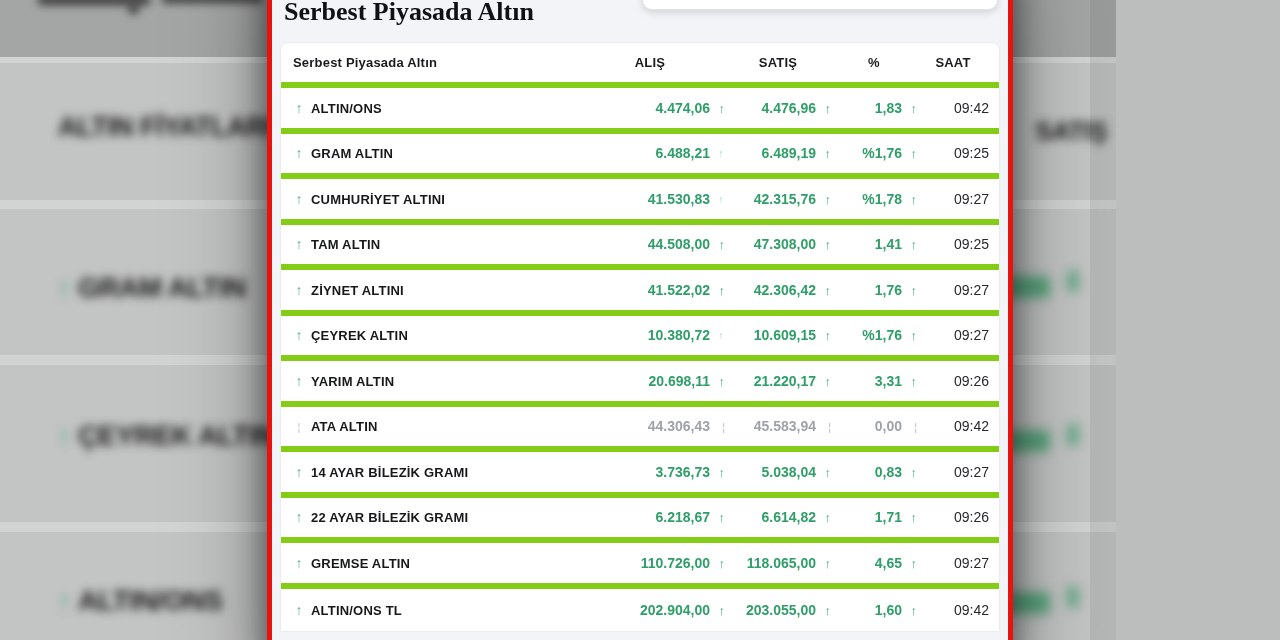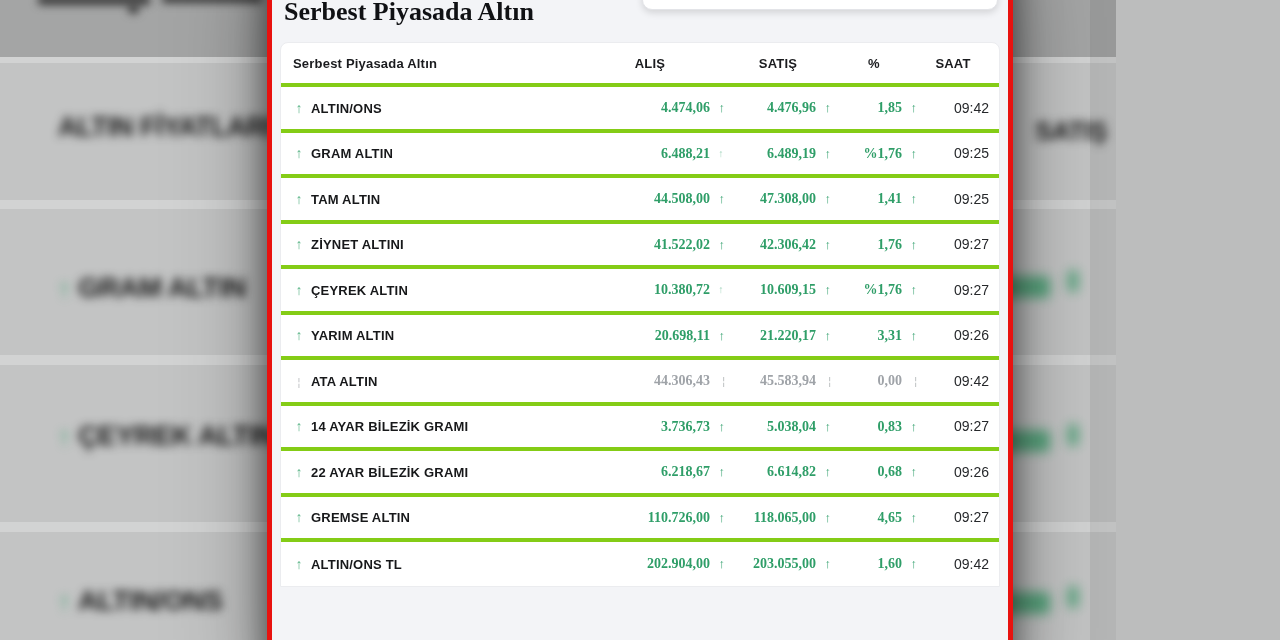--- a/index.html
+++ b/index.html
@@ -56,28 +56,28 @@
   col.c-alis  { width:150px; }
   col.c-satis { width:106px; }
   col.c-pct   { width:86px;  }
   col.c-saat  { width:82px;  }
 
   thead th { height:42px; font-size:13px; font-weight:700; color:#1a1b1e;
              text-align:center; padding:0; letter-spacing:.2px; }
   thead th.h-name { text-align:left; padding-left:12px; }
   thead th.h-saat { padding-right:10px; }
 
-  tbody tr { height:45.5px; border-top:4px solid #84cc16; cursor:pointer; }
+  tbody tr { height:45.5px; border-top:6px solid #84cc16; cursor:pointer; }
   td { padding:0; font-size:14px; text-align:right; white-space:nowrap; }
   td.t-name { text-align:left; padding-left:10px; }
   .row-ico { display:inline-block; width:16px; color:#5cb588; font-size:14px;
              font-weight:700; text-align:center; }
   .iname { font-size:13px; font-weight:800; color:#17181a; letter-spacing:.2px;
            margin-left:4px; }
-  .val  { color:#2f9e68; font-weight:600;font-family:Liberation Serif, serif; }
+  .val  { color:#2f9e68; font-weight:600; }
   .arr  { color:#3aa473; font-size:13px; font-weight:700; display:inline-block;
           width:15px; text-align:right; }
   .arr.faded { opacity:.45; transform:scale(.82); }
   tr.neutral .val { color:#9fa3a8;text-align:center; }
   tr.neutral .arr { color:#b9bcbe; font-weight:400; font-size:11px; }
   tr.neutral .row-ico { color:#c0c3c5; font-weight:400; font-size:11px; }
   td.t-saat { color:#26282b; font-weight:500; padding-right:10px; }
 </style>
 </head>
 <body>
@@ -145,29 +145,36 @@
             <th>SATIŞ</th>
             <th>%</th>
             <th class="h-saat">SAAT</th>
           </tr>
         </thead>
         <tbody>
             <tr>
     <td class="t-name"><span class="row-ico">↑</span><span class="iname">ALTIN/ONS</span></td>
     <td><span class="val">4.474,06</span><span class="arr">↑</span></td>
     <td><span class="val">4.476,96</span><span class="arr">↑</span></td>
-    <td><span class="val">1,85</span><span class="arr">↑</span></td>
+    <td><span class="val">1,83</span><span class="arr">↑</span></td>
     <td class="t-saat">09:42</td>
   </tr>
             <tr>
     <td class="t-name"><span class="row-ico">↑</span><span class="iname">GRAM ALTIN</span></td>
     <td><span class="val">6.488,21</span><span class="arr faded">↑</span></td>
     <td><span class="val">6.489,19</span><span class="arr">↑</span></td>
     <td><span class="val">%1,76</span><span class="arr">↑</span></td>
     <td class="t-saat">09:25</td>
+  </tr>
+            <tr>
+    <td class="t-name"><span class="row-ico">↑</span><span class="iname">CUMHURİYET ALTINI</span></td>
+    <td><span class="val">41.530,83</span><span class="arr faded">↑</span></td>
+    <td><span class="val">42.315,76</span><span class="arr">↑</span></td>
+    <td><span class="val">%1,78</span><span class="arr">↑</span></td>
+    <td class="t-saat">09:27</td>
   </tr>
             <tr>
     <td class="t-name"><span class="row-ico">↑</span><span class="iname">TAM ALTIN</span></td>
     <td><span class="val">44.508,00</span><span class="arr">↑</span></td>
     <td><span class="val">47.308,00</span><span class="arr">↑</span></td>
     <td><span class="val">1,41</span><span class="arr">↑</span></td>
     <td class="t-saat">09:25</td>
   </tr>
             <tr>
     <td class="t-name"><span class="row-ico">↑</span><span class="iname">ZİYNET ALTINI</span></td>
@@ -201,21 +208,21 @@
     <td class="t-name"><span class="row-ico">↑</span><span class="iname">14 AYAR BİLEZİK GRAMI</span></td>
     <td><span class="val">3.736,73</span><span class="arr">↑</span></td>
     <td><span class="val">5.038,04</span><span class="arr">↑</span></td>
     <td><span class="val">0,83</span><span class="arr">↑</span></td>
     <td class="t-saat">09:27</td>
   </tr>
             <tr>
     <td class="t-name"><span class="row-ico">↑</span><span class="iname">22 AYAR BİLEZİK GRAMI</span></td>
     <td><span class="val">6.218,67</span><span class="arr">↑</span></td>
     <td><span class="val">6.614,82</span><span class="arr">↑</span></td>
-    <td><span class="val">0,68</span><span class="arr">↑</span></td>
+    <td><span class="val">1,71</span><span class="arr">↑</span></td>
     <td class="t-saat">09:26</td>
   </tr>
             <tr>
     <td class="t-name"><span class="row-ico">↑</span><span class="iname">GREMSE ALTIN</span></td>
     <td><span class="val">110.726,00</span><span class="arr">↑</span></td>
     <td><span class="val">118.065,00</span><span class="arr">↑</span></td>
     <td><span class="val">4,65</span><span class="arr">↑</span></td>
     <td class="t-saat">09:27</td>
   </tr>
             <tr>

